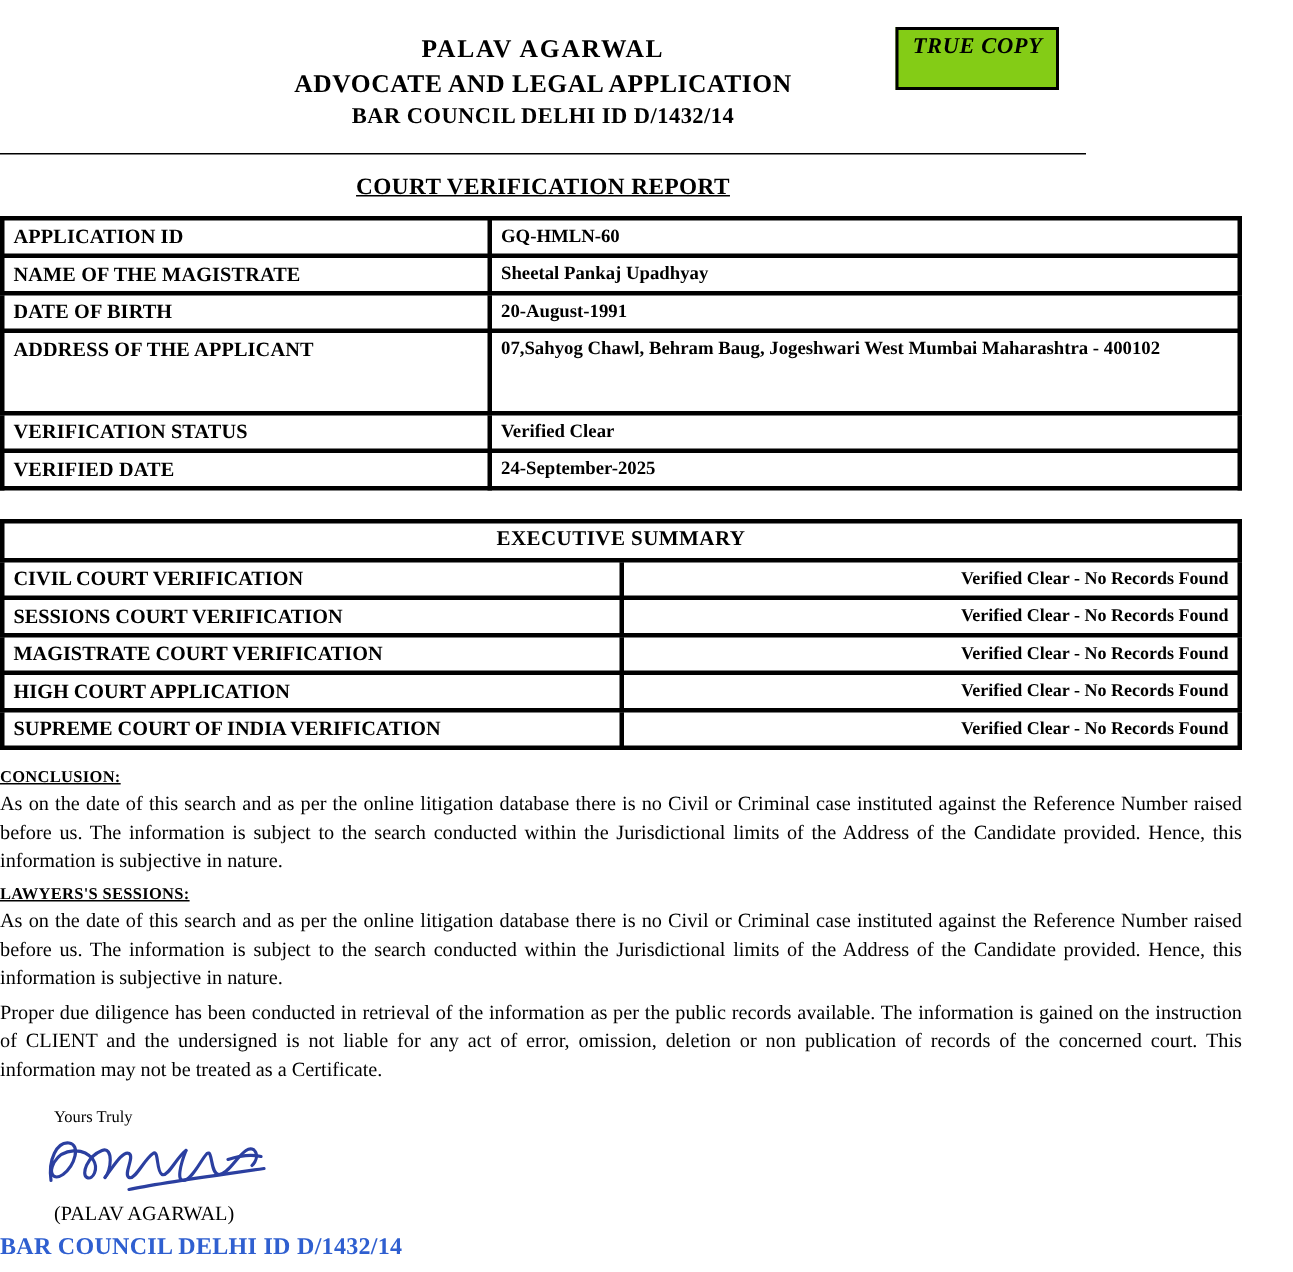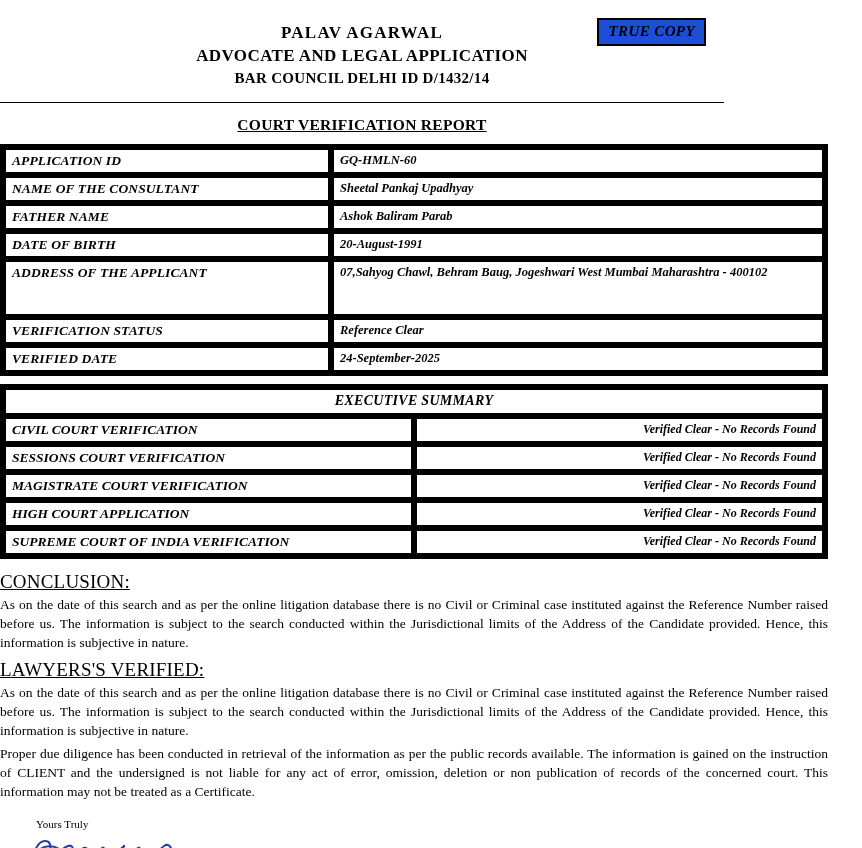--- a/index.html
+++ b/index.html
@@ -43,26 +43,26 @@
   }
   .hdr-bar {
     font-size: 15px;
     letter-spacing: 0.3px;
   }
   .true-copy {
     position: absolute;
     top: 18px;
     right: 18px;
     border: 2px solid #000;
-    padding: 3px 9px 4px 9px;
+    padding: 3px 9px 18px 9px;
     font-weight: bold;
     font-style: italic;
     font-size: 15px;
     letter-spacing: 0.4px;
-    background: #1d4ed8;
+    background: #84cc16;
   }
   .rule {
     border-top: 1px solid #000;
     margin-top: 14px;
   }
 
   
   .doc-title {
     text-align: center;
     font-weight: bold;
@@ -73,40 +73,39 @@
   }
 
   
   table {
     border-collapse: collapse;
     width: 828px;
     margin: 0 auto;
     table-layout: fixed;
   }
   table td, table th {
-    border: 6px solid #000000;
+    border: 3px solid #000000;
     padding: 3px 6px;
     font-size: 13.5px;
     vertical-align: top;
-    font-style: italic;
   }
   .details-table td.label {
     width: 310px;
     font-weight: bold;
     letter-spacing: 0.1px;
   }
   .details-table td.value {
     font-weight: bold;
     font-size: 12.5px;
   }
   .details-table tr.addr td {
     height: 46px;
   }
 
-  .summary-wrap { margin-top: 8px; }
+  .summary-wrap { margin-top: 19px; }
   .summary-table .sum-head {
     text-align: center;
     font-weight: bold;
     font-size: 14px;
     letter-spacing: 0.3px;
     padding: 3px 0 4px 0;
   }
   .summary-table td.court {
     width: 310px;
     font-weight: bold;
@@ -118,22 +117,22 @@
     font-size: 12px;
   }
 
   
   .sections {
     width: 828px;
     margin: 0 auto;
     padding-top: 6px;
   }
   .sec-head {
-    font-weight: normal;
-    font-size: 19px;
+    font-weight: bold;
+    font-size: 11px;
     text-decoration: underline;
     margin-top: 6px;
     margin-bottom: 2px;
     letter-spacing: 0.2px;
   }
   .sec-body {
     font-size: 13.5px;
     line-height: 1.42;
     text-align: justify;
     margin-bottom: 4px;
@@ -188,38 +187,34 @@
 
   <div class="doc-title">COURT VERIFICATION REPORT</div>
 
   <table class="details-table">
     <tbody>
       <tr>
         <td class="label">APPLICATION ID</td>
         <td class="value">GQ-HMLN-60</td>
       </tr>
       <tr>
-        <td class="label">NAME OF THE CONSULTANT</td>
+        <td class="label">NAME OF THE MAGISTRATE</td>
         <td class="value">Sheetal Pankaj Upadhyay</td>
-      </tr>
-      <tr>
-        <td class="label">FATHER NAME</td>
-        <td class="value">Ashok Baliram Parab</td>
       </tr>
       <tr>
         <td class="label">DATE OF BIRTH</td>
         <td class="value">20-August-1991</td>
       </tr>
       <tr class="addr">
         <td class="label">ADDRESS OF THE APPLICANT</td>
         <td class="value">07,Sahyog Chawl, Behram Baug, Jogeshwari West Mumbai Maharashtra - 400102</td>
       </tr>
       <tr>
         <td class="label">VERIFICATION STATUS</td>
-        <td class="value">Reference Clear</td>
+        <td class="value">Verified Clear</td>
       </tr>
       <tr>
         <td class="label">VERIFIED DATE</td>
         <td class="value">24-September-2025</td>
       </tr>
     </tbody>
   </table>
 
   <div class="summary-wrap">
     <table class="summary-table">
@@ -248,21 +243,21 @@
           <td class="result">Verified Clear - No Records Found</td>
         </tr>
       </tbody>
     </table>
   </div>
 
   <div class="sections">
     <div class="sec-head">CONCLUSION:</div>
     <div class="sec-body">As on the date of this search and as per the online litigation database there is no Civil or Criminal case instituted against the Reference Number raised before us. The information is subject to the search conducted within the Jurisdictional limits of the Address of the Candidate provided. Hence, this information is subjective in nature.</div>
 
-    <div class="sec-head">LAWYERS'S VERIFIED:</div>
+    <div class="sec-head">LAWYERS'S SESSIONS:</div>
     <div class="sec-body">As on the date of this search and as per the online litigation database there is no Civil or Criminal case instituted against the Reference Number raised before us. The information is subject to the search conducted within the Jurisdictional limits of the Address of the Candidate provided. Hence, this information is subjective in nature.</div>
 
     <div class="sec-body">Proper due diligence has been conducted in retrieval of the information as per the public records available. The information is gained on the instruction of CLIENT and the undersigned is not liable for any act of error, omission, deletion or non publication of records of the concerned court. This information may not be treated as a Certificate.</div>
   </div>
 
   <div class="sign-block">
     <div class="yours">Yours Truly</div>
     <div class="sig-area">
       <svg class="sig-svg" width="170" height="46" viewBox="0 0 170 46">
         <g fill="none" stroke="#2b3fa0" stroke-width="2.1" stroke-linecap="round" stroke-linejoin="round">

